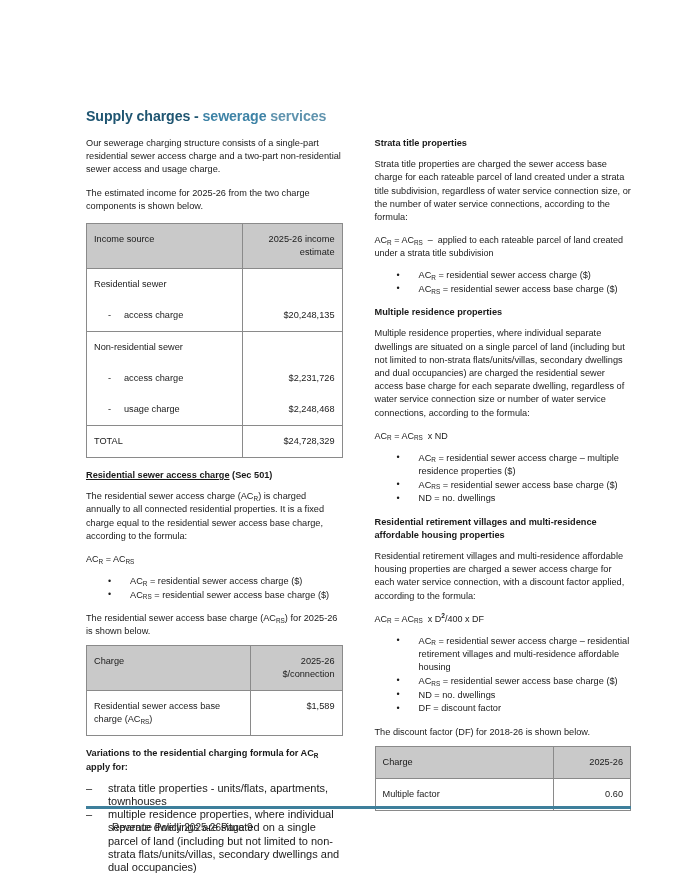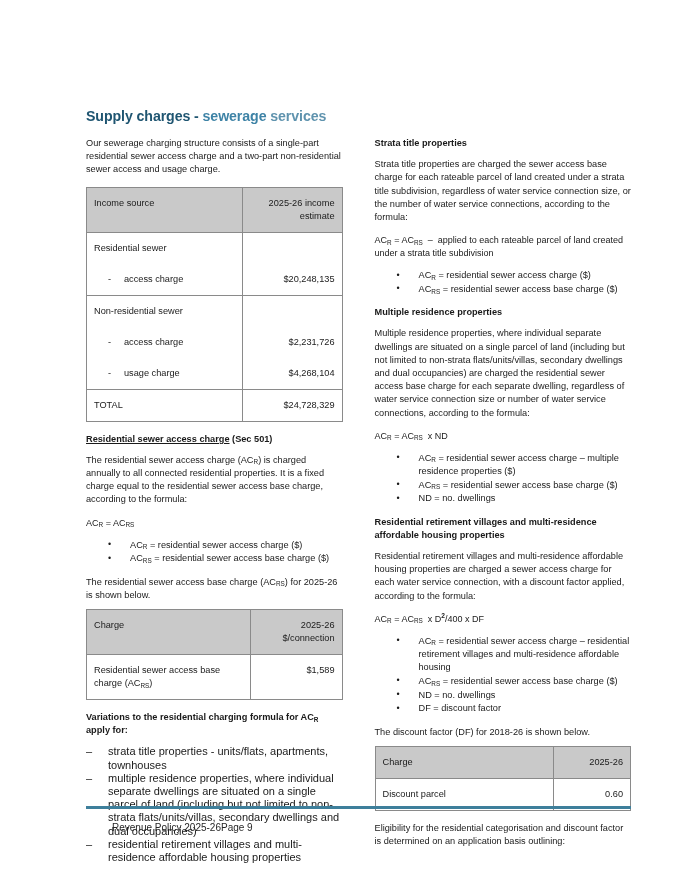--- a/index.html
+++ b/index.html
@@ -195,20 +195,21 @@
 
   <div class="content">
 
     <h1 class="doc-title"><span class="t-dark">Supply charges - </span><span class="t-mid">sewerage </span><span class="t-light">services</span></h1>
 
     <div class="cols">
 
       <div class="col">
 
         <p>Our sewerage charging structure consists of a single-part residential sewer access charge and a two-part non-residential sewer access and usage charge.</p>
+        <p>The estimated income for 2025-26 from the two charge components is shown below.</p>
 
         <table class="t">
           <colgroup>
               <col style="width:61%">
               <col style="width:39%">
             </colgroup>
           <thead>
             <tr>
               <th class="al">Income source</th>
               <th class="ar">2025-26 income estimate</th>
@@ -226,21 +227,21 @@
             <tr>
               <td class="al nb">Non-residential sewer</td>
               <td class="ar nb"></td>
             </tr>
             <tr>
               <td class="al nt nb indent-dash"><span class="dashmark">-</span><span>access charge</span></td>
               <td class="ar nt nb">$2,231,726</td>
             </tr>
             <tr>
               <td class="al nt indent-dash"><span class="dashmark">-</span><span>usage charge</span></td>
-              <td class="ar nt">$4,268,104</td>
+              <td class="ar nt">$2,248,468</td>
             </tr>
             <tr>
               <td class="al">TOTAL</td>
               <td class="ar">$24,728,329</td>
             </tr>
           </tbody>
         </table>
 
         <div class="sec-head-ul"><span class="u">Residential sewer access charge</span><span> (Sec 501)</span></div>
 
@@ -323,27 +324,26 @@
               <col style="width:30%">
             </colgroup>
           <thead>
             <tr>
               <th class="al">Charge</th>
               <th class="ar">2025-26</th>
             </tr>
           </thead>
           <tbody>
             <tr>
-              <td class="al">Discount parcel</td>
+              <td class="al">Multiple factor</td>
               <td class="ar">0.60</td>
             </tr>
           </tbody>
         </table>
 
-        <p>Eligibility for the residential categorisation and discount factor is determined on an application basis outlining:</p>
 
       </div>
     </div>
   </div>
 
   <div class="footer-rule"></div>
   <div class="footer">
     <span>Revenue Policy 2025-26</span>
     <span>Page 9</span>
   </div>

